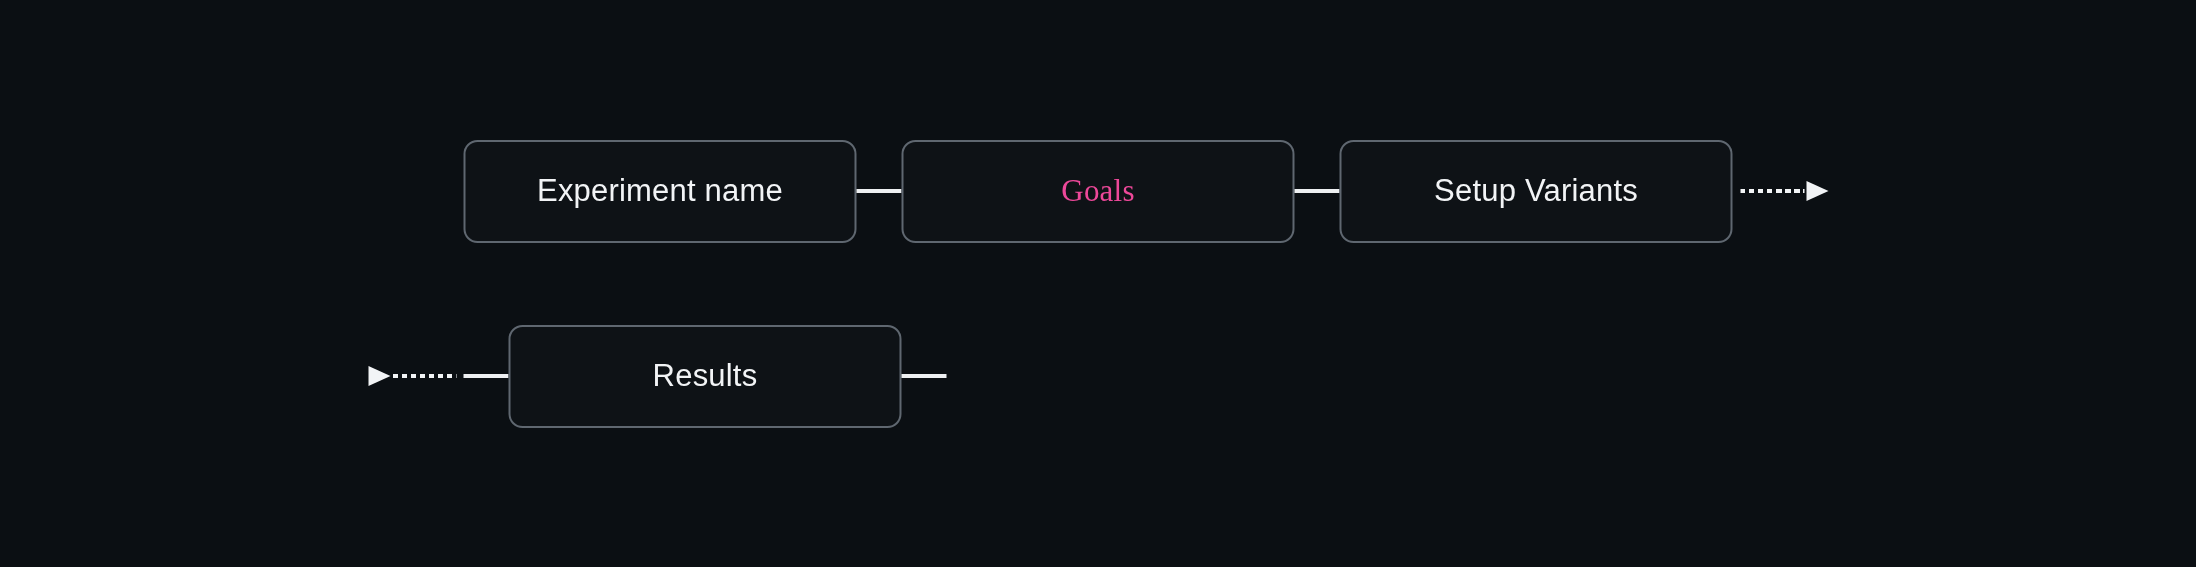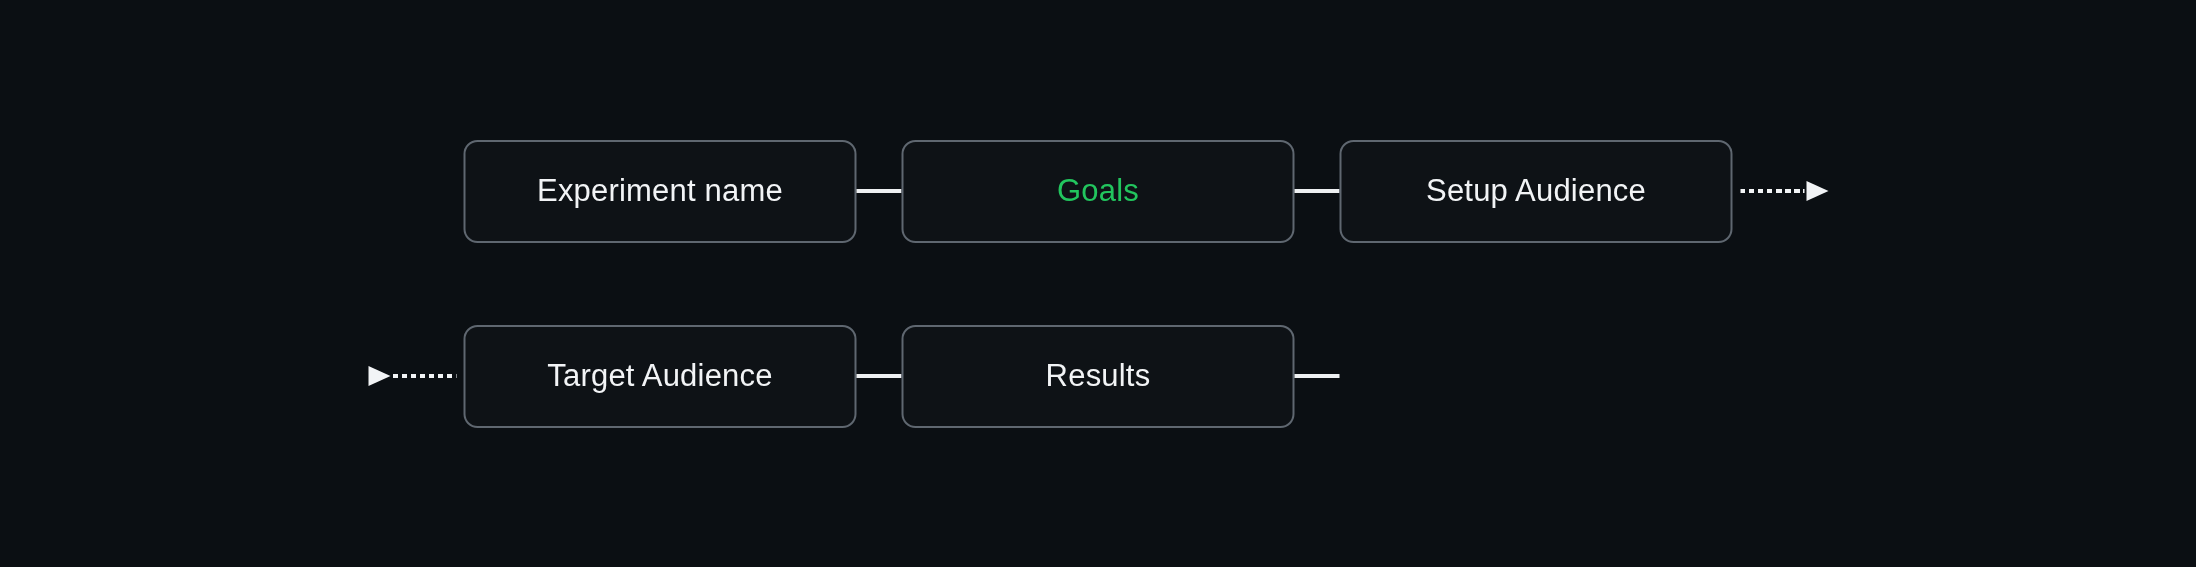--- a/index.html
+++ b/index.html
@@ -39,21 +39,22 @@
     display: flex;
     align-items: center;
     justify-content: center;
     color: #f2f4f6;
     font-size: 31px;
     font-weight: 400;
     letter-spacing: 0.2px;
     flex: 0 0 auto;
   }
   .node.active {
-    color: #22c55e;
+    color: #ec4899;
+    font-family: Liberation Serif, serif;
   }
   .link {
     width: 45px;
     height: 4px;
     background: #eef0f2;
     flex: 0 0 auto;
   }
   .continuation {
     position: absolute;
     top: 50%;
@@ -100,38 +101,35 @@
 
     <div class="link"></div>
 
     <div class="node active">
       <span>Goals</span>
     </div>
 
     <div class="link"></div>
 
     <div class="node">
-      <span>Setup Audience</span>
+      <span>Setup Variants</span>
     </div>
 
     <div class="continuation out">
       <span class="dotted-line"></span>
       <span class="tri-right"></span>
     </div>
   </div>
 
   <div class="row">
     <div class="continuation in">
       <span class="tri-right"></span>
       <span class="dotted-line"></span>
     </div>
 
-    <div class="node">
-      <span>Target Audience</span>
-    </div>
 
     <div class="link"></div>
 
     <div class="node">
       <span>Results</span>
     </div>
 
     <div class="link"></div>
 
   </div>

